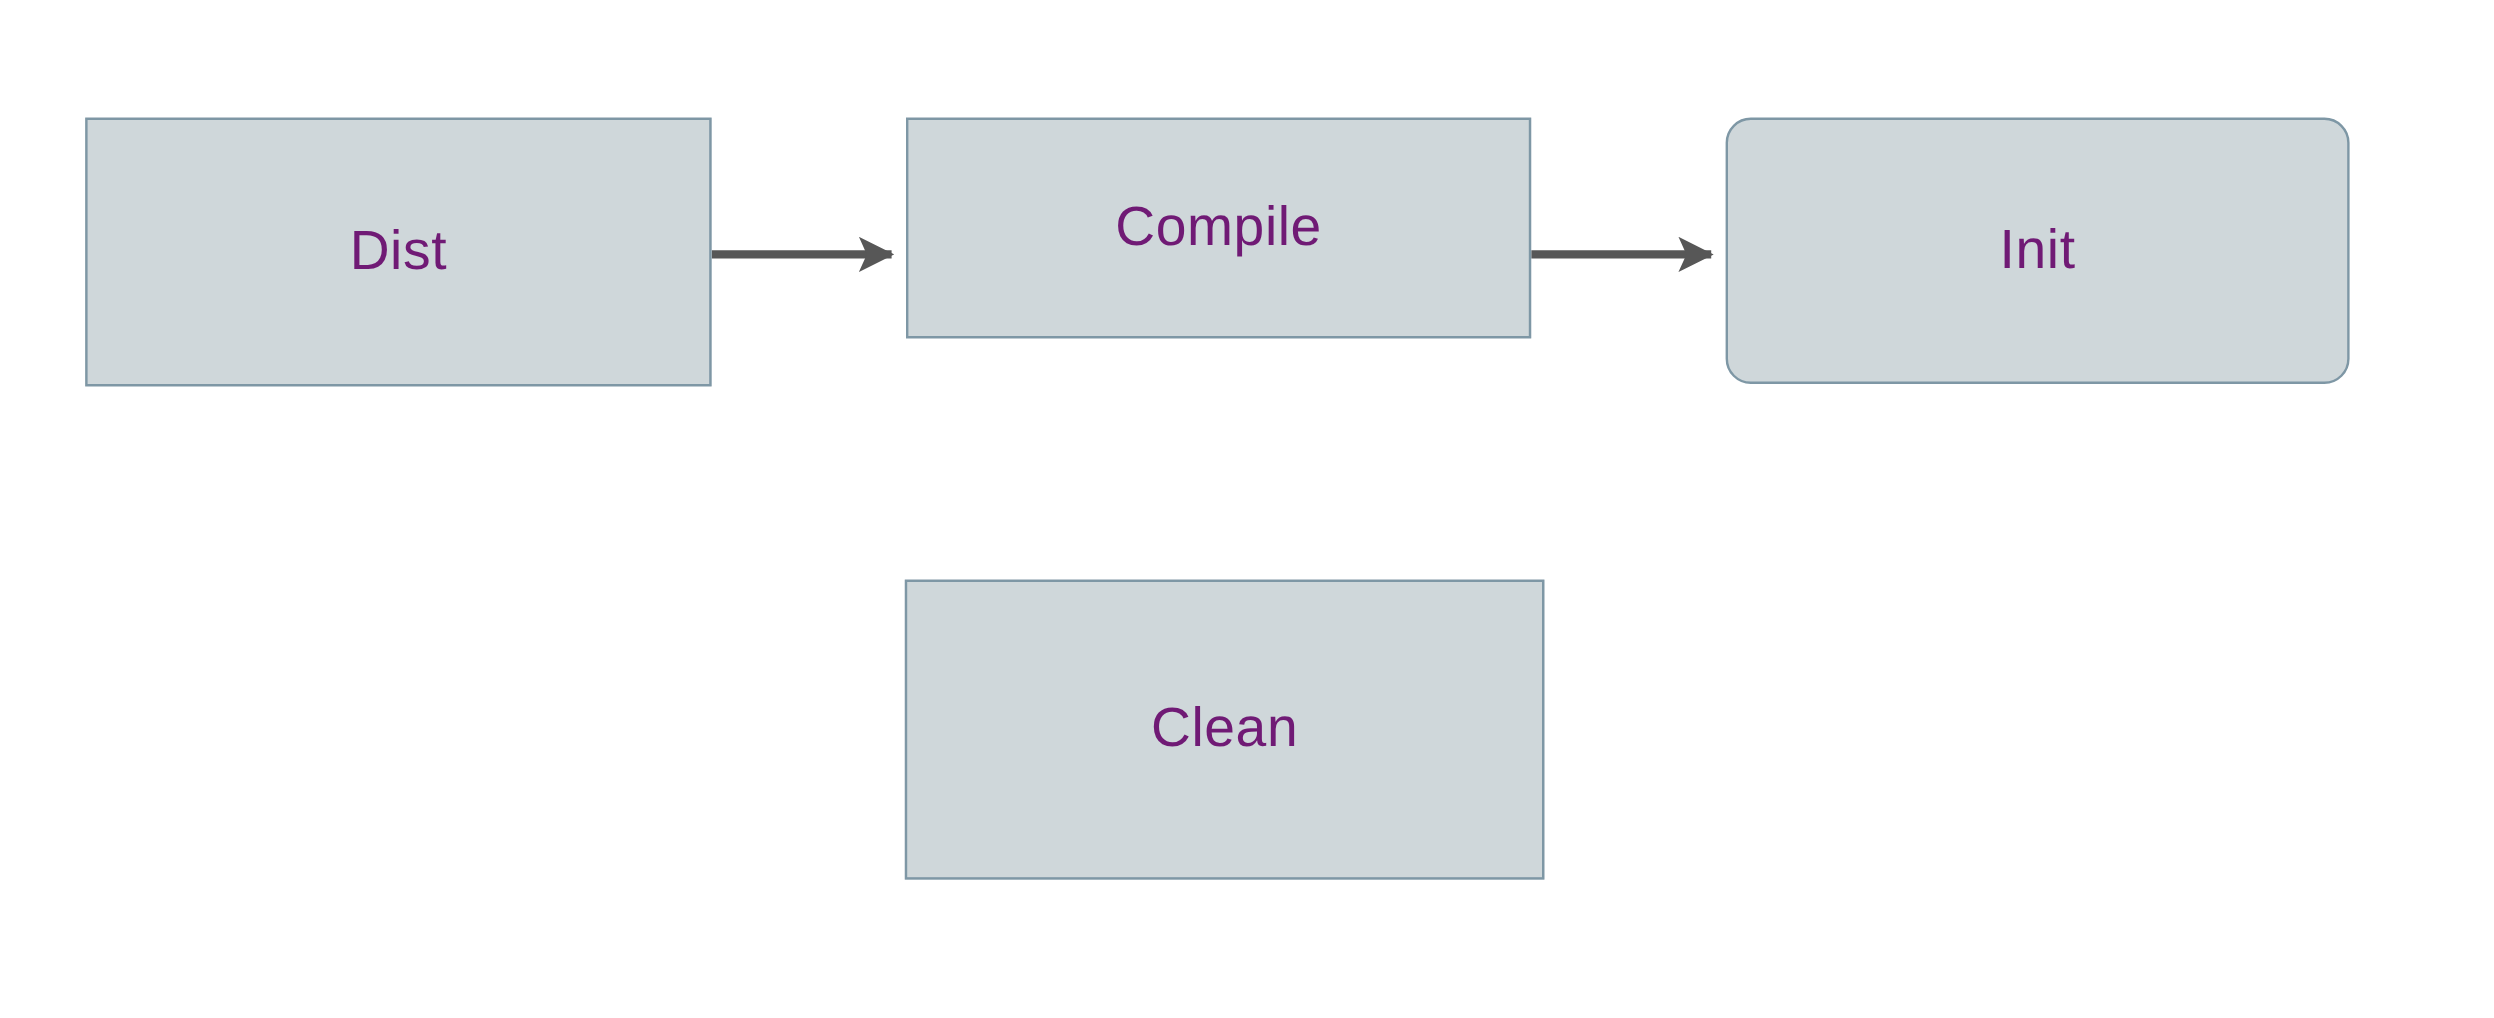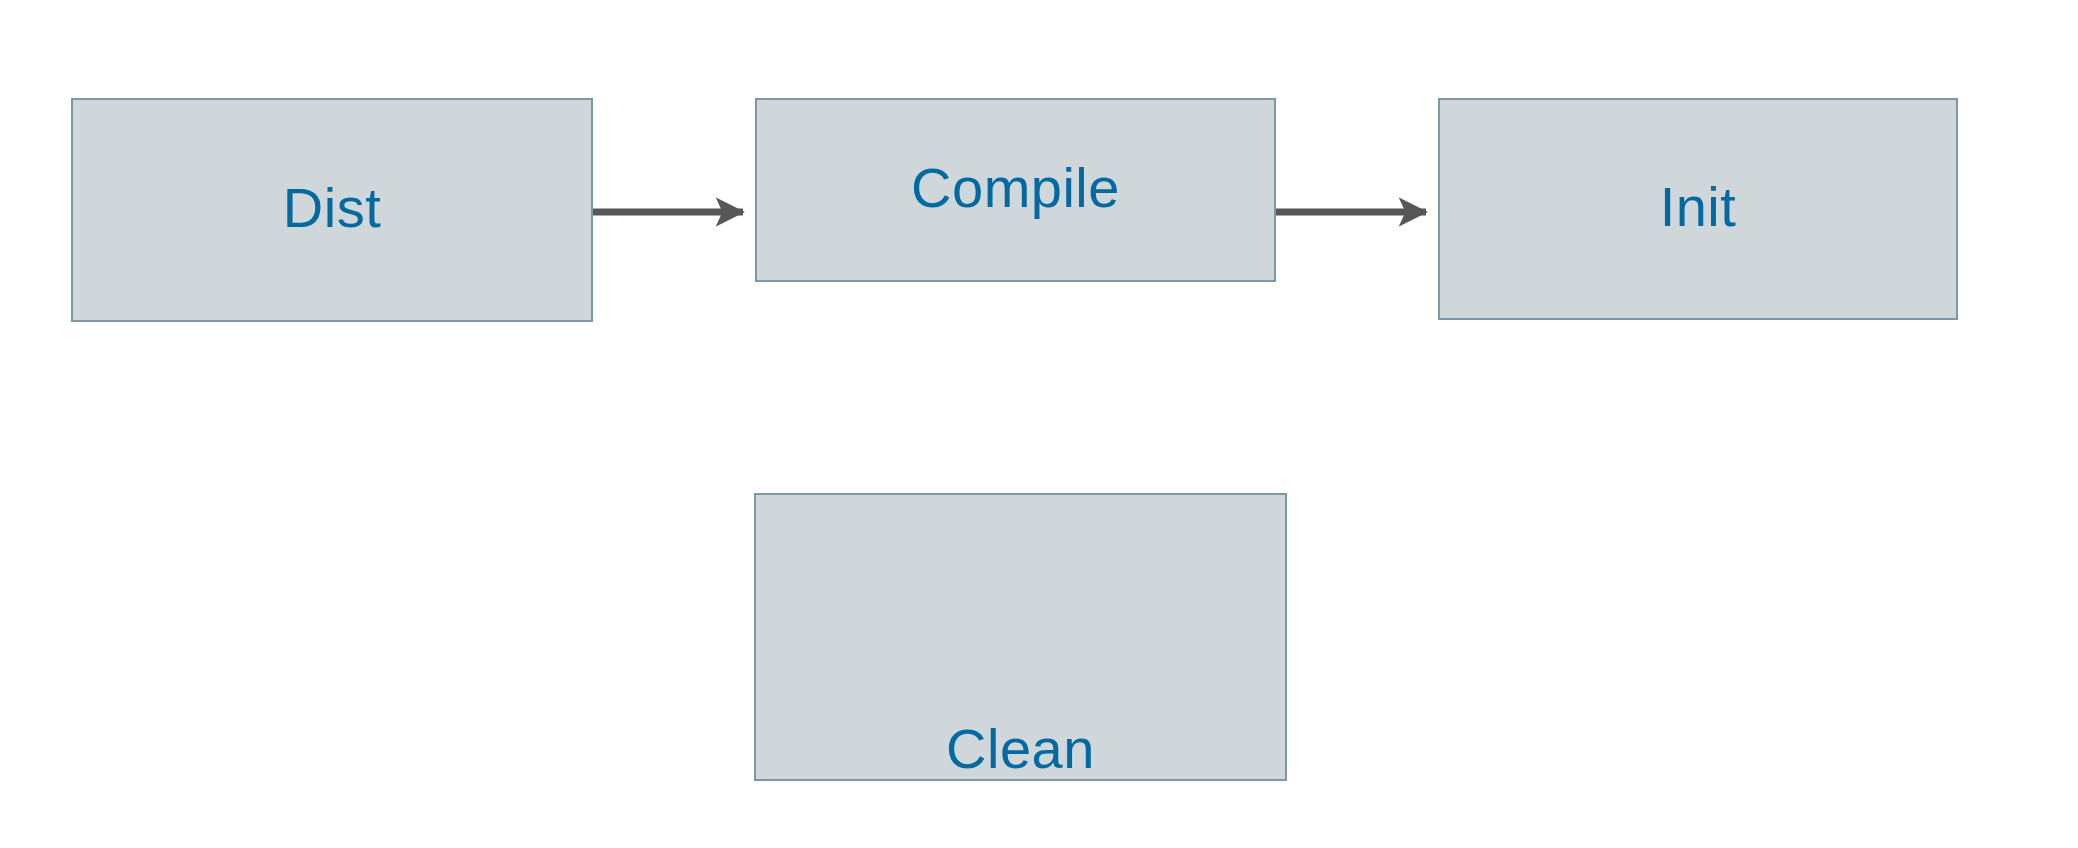--- a/index.html
+++ b/index.html
@@ -22,34 +22,34 @@
     position: absolute;
     box-sizing: border-box;
     background: #cfd7da;
     border: 2px solid #7e97a5;
     display: flex;
     align-items: center;
     justify-content: center;
   }
   .node-label {
     font-family: "Liberation Sans", sans-serif;
-    font-size: 56px;
+    font-size: 46px;
     font-weight: 400;
     line-height: 1;
-    color: #0369a1;
+    color: #701a75;
     letter-spacing: 0.5px;
     white-space: nowrap;
     user-select: none;
     position: relative;
     top: -2px;
   }
   .node-dist    { left: 71px;   top: 98px;  width: 522px; height: 224px; }
   .node-compile { left: 755px;  top: 98px;  width: 521px; height: 184px; }
-  .node-init    { left: 1438px; top: 98px;  width: 520px; height: 222px; }
-  .node-clean   { left: 754px;  top: 493px; width: 533px; height: 288px; align-items: flex-end; }
+  .node-init    { left: 1438px; top: 98px;  width: 520px; height: 222px; border-radius: 21px; }
+  .node-clean   { left: 754px;  top: 483px; width: 533px; height: 250px; }
 
   .edge-layer {
     position: absolute;
     left: 0;
     top: 0;
     width: 2078px;
     height: 848px;
     pointer-events: none;
   }
 </style>

